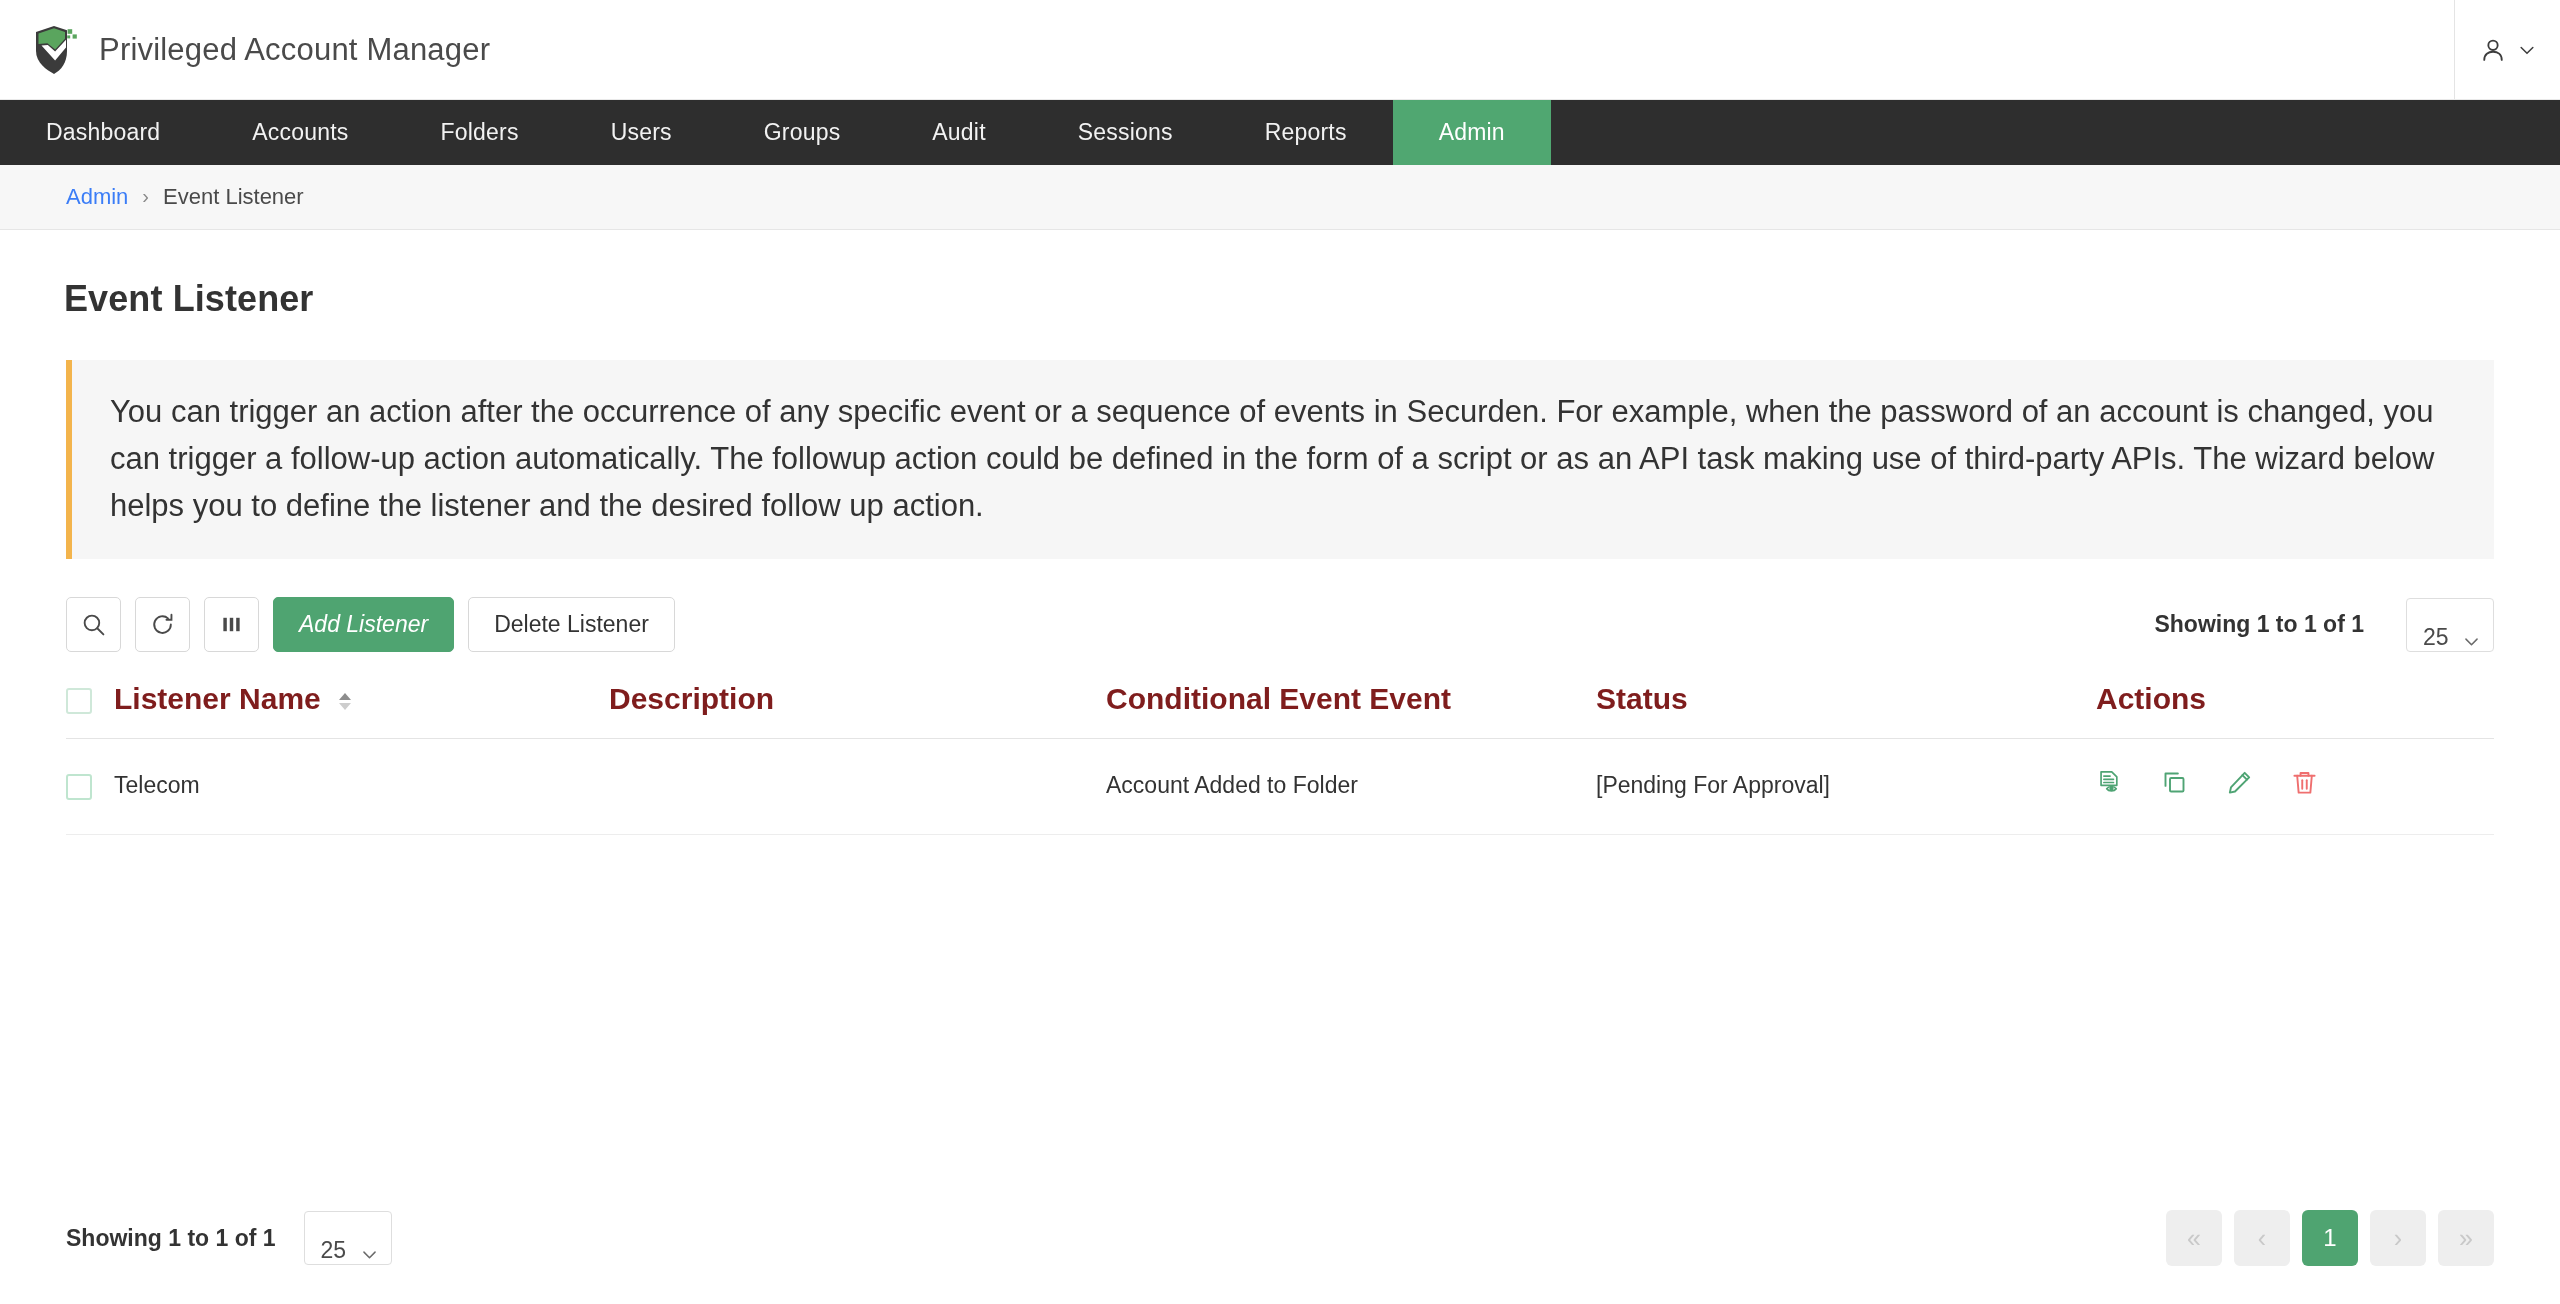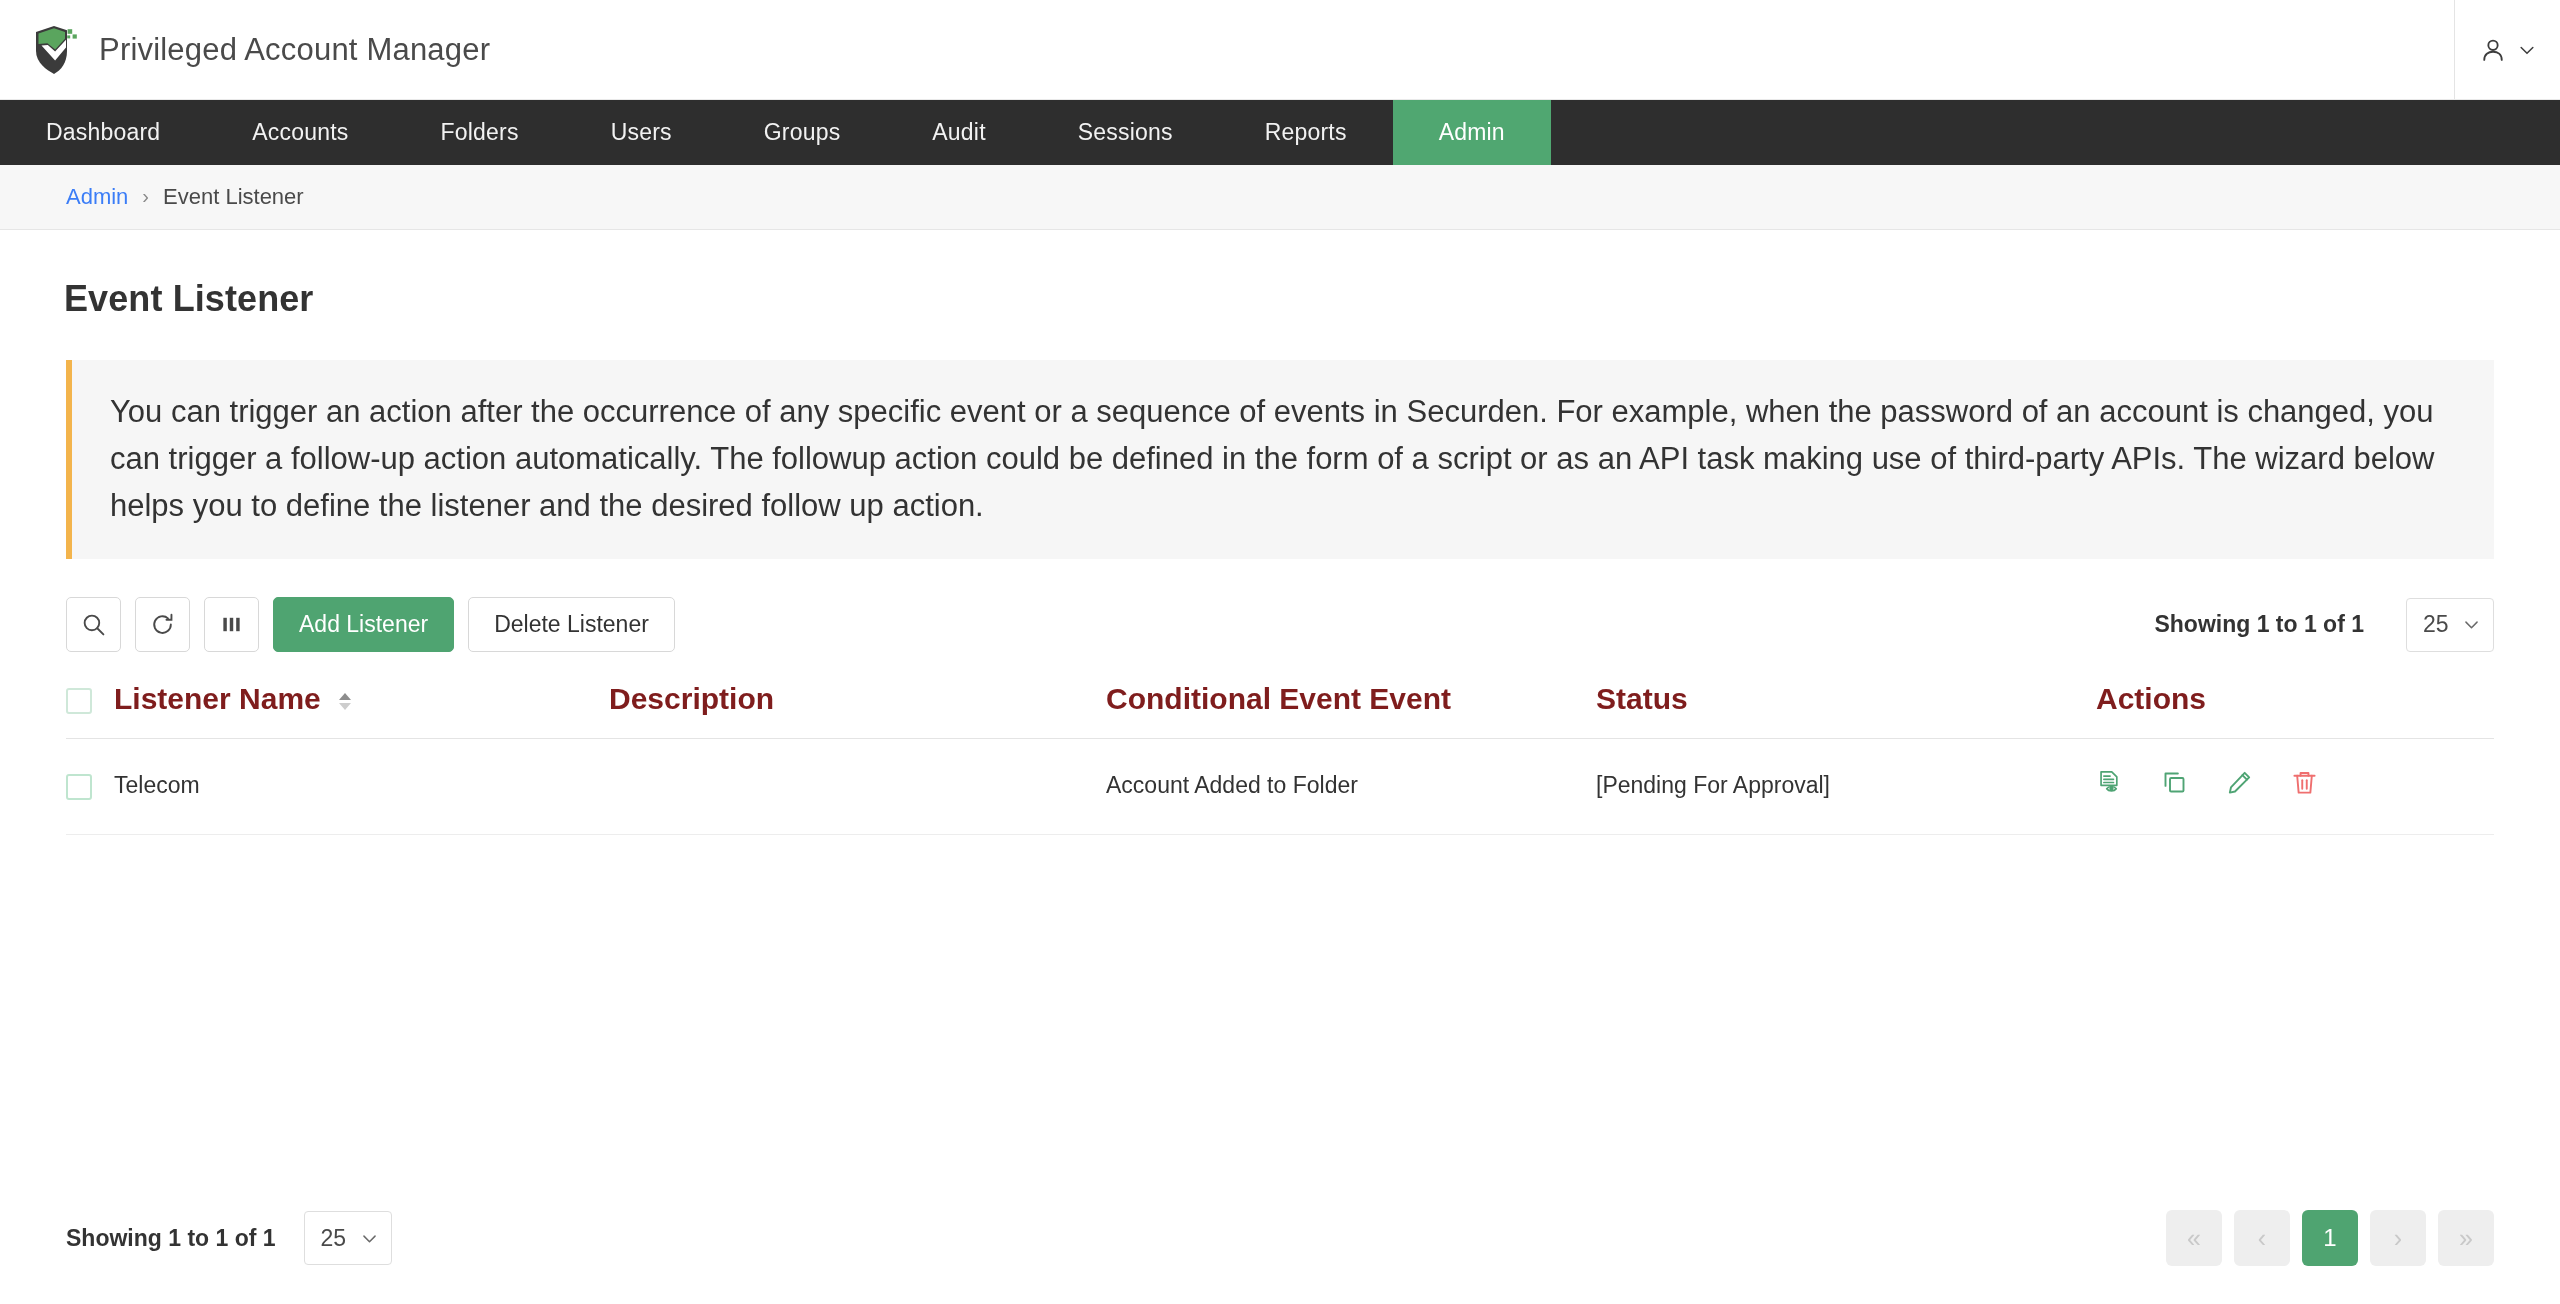--- a/index.html
+++ b/index.html
@@ -144,35 +144,36 @@
     font-family: "Liberation Sans", sans-serif;
     font-size: 23px;
     padding: 0 25px;
     display: flex; align-items: center; justify-content: center;
     cursor: pointer;
     white-space: nowrap;
   }
   .btn-primary {
     background: #4fa471; color: #ffffff; border: 1px solid #4fa471;
     font-weight: 500;
+    font-style: italic;
   }
   .btn-default {
     background: #ffffff; color: #333333; border: 1px solid #d8d8d8;
   }
   .toolbar-spacer { flex: 1 1 auto; }
   .showing-text {
     font-size: 23px; color: #333333; font-weight: 600;
     margin-right: 28px; white-space: nowrap;
   }
   .page-size {
     width: 88px; height: 54px;
     border: 1px solid #dedede;
     border-radius: 4px;
     background: #ffffff;
-    display: flex; align-items: center; justify-content: space-between;
+    display: flex; align-items: flex-end; justify-content: space-between;
     padding: 0 12px 0 16px;
     font-size: 23px; color: #4a4a4a;
     cursor: pointer;
   }
 
   
   table.grid {
     width: 100%;
     border-collapse: collapse;
     margin-top: 30px;

